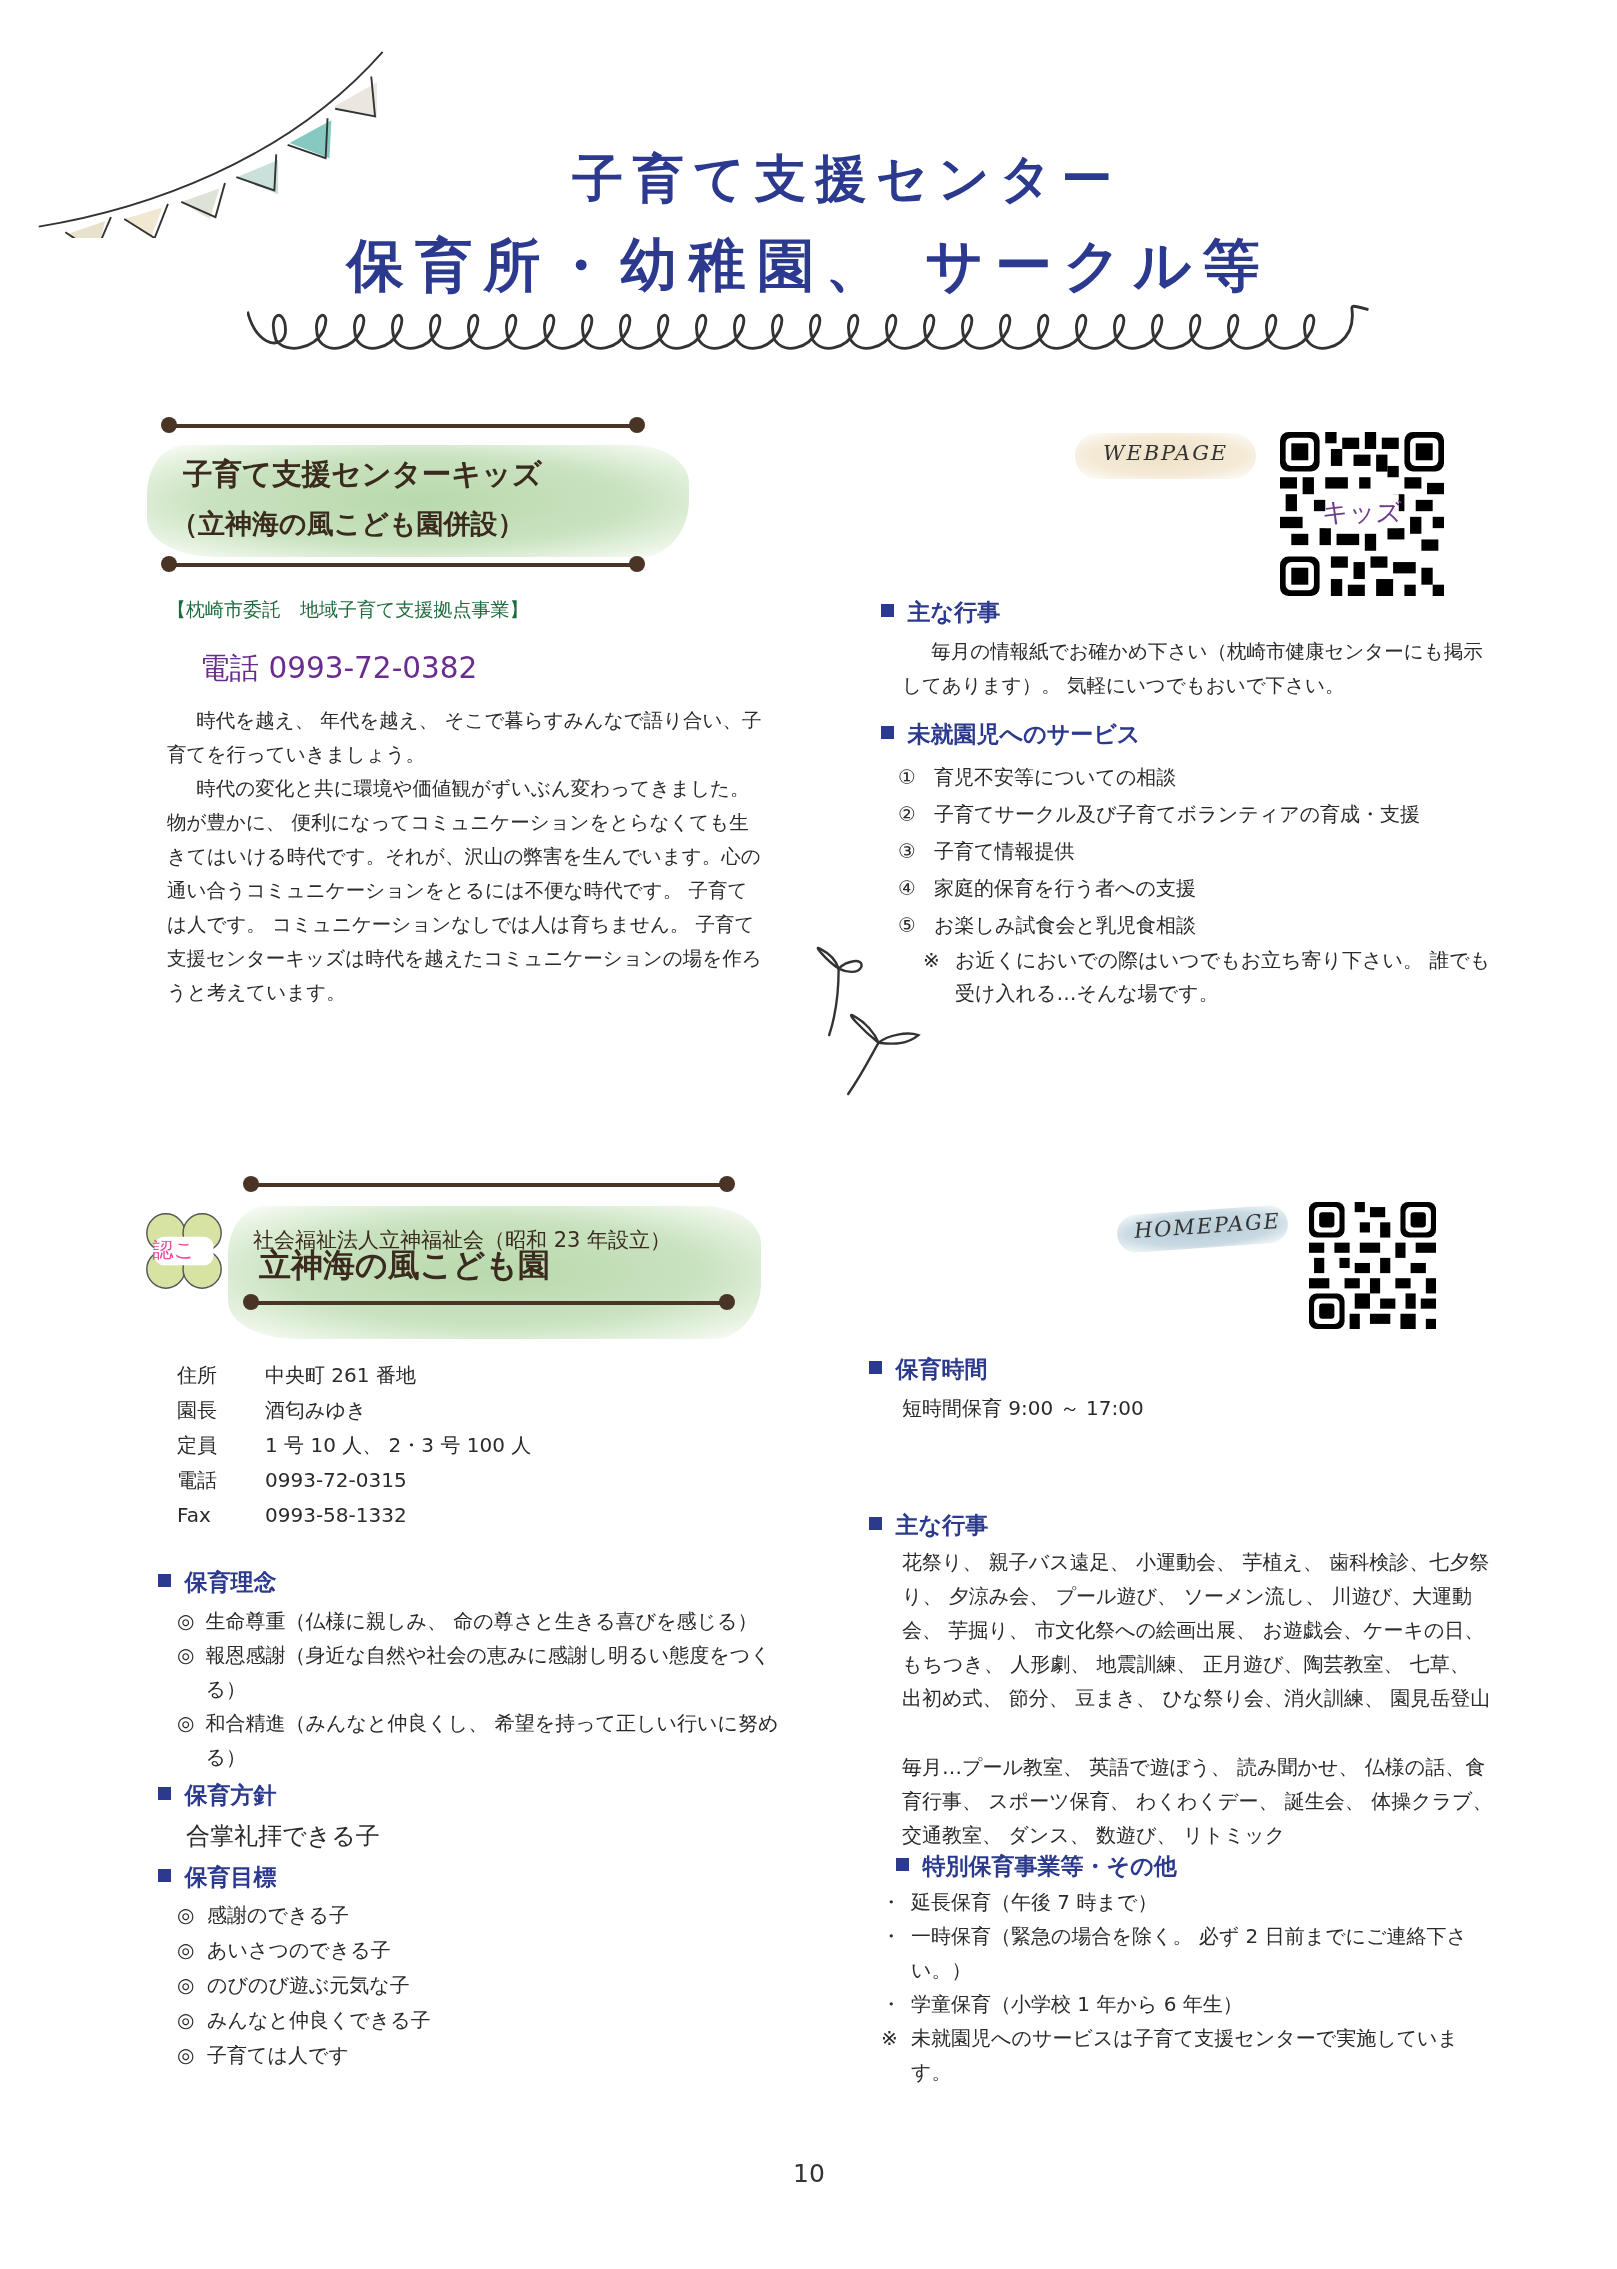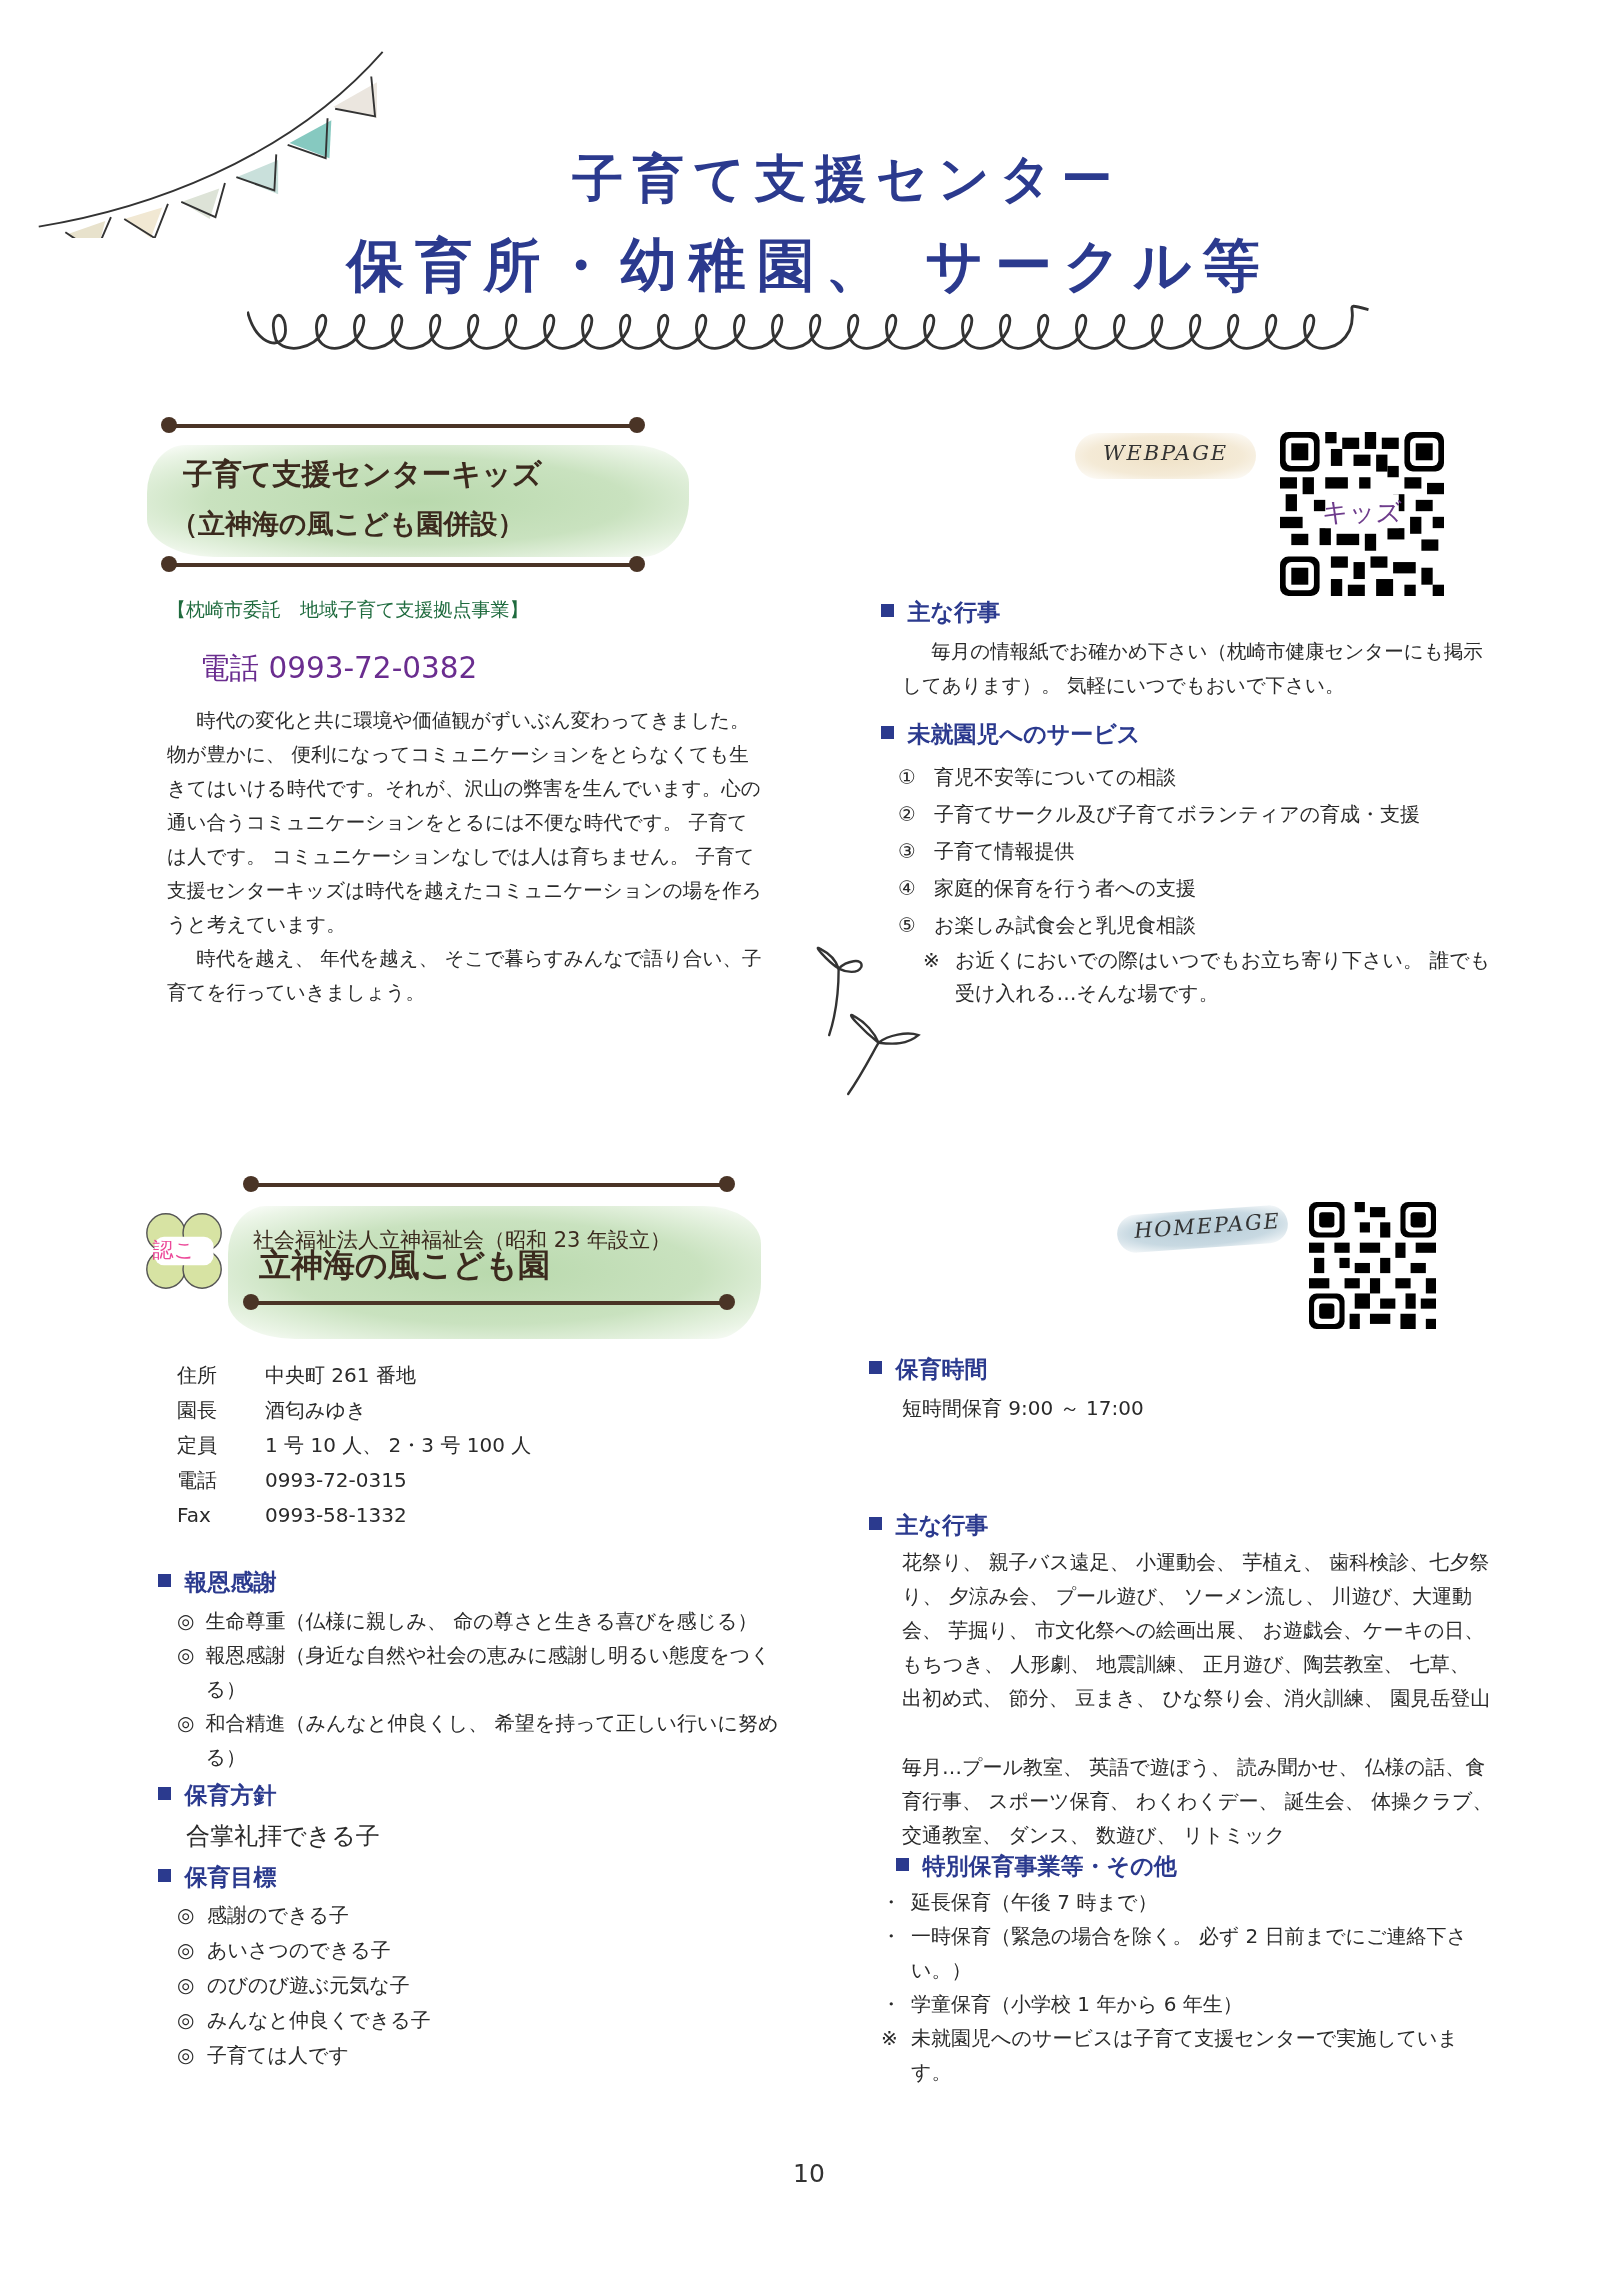--- a/index.html
+++ b/index.html
@@ -75,22 +75,22 @@
 <div class="green-wash" style="left:147px;top:445px;width:542px;height:112px;"></div>
 <div class="rod" style="left:169px;top:424px;width:468px;"></div>
 <div class="rod" style="left:169px;top:563px;width:468px;"></div>
 <div class="banner-title" style="left:183px;top:455px;font-size:29.5px;">子育て支援センターキッズ</div>
 <div class="banner-title" style="left:171px;top:506px;font-size:27px;">（立神海の風こども園併設）</div>
 
 <div class="tag-line" style="left:167px;top:597px;">【枕崎市委託　地域子育て支援拠点事業】</div>
 <div class="phone-big" style="left:200px;top:649px;">電話 0993-72-0382</div>
 
 <div class="body-text" style="left:167px;top:704px;width:599px;">
+  <p>時代を越え、 年代を越え、 そこで暮らすみんなで語り合い、子育てを行っていきましょう。</p>
   <p>時代の変化と共に環境や価値観がずいぶん変わってきました。 物が豊かに、 便利になってコミュニケーションをとらなくても生きてはいける時代です。それが、沢山の弊害を生んでいます。心の通い合うコミュニケーションをとるには不便な時代です。 子育ては人です。 コミュニケーションなしでは人は育ちません。 子育て支援センターキッズは時代を越えたコミュニケーションの場を作ろうと考えています。</p>
-  <p>時代を越え、 年代を越え、 そこで暮らすみんなで語り合い、子育てを行っていきましょう。</p>
 </div>
 
 <div class="abs" style="left:1075px;top:433px;width:181px;height:46px;border-radius:28.5px;background:radial-gradient(ellipse,#efe1c6 0%,#f4ead6 60%,rgba(255,255,255,0) 100%);"></div>
 <div class="wash-label" style="left:1080px;top:441px;width:171px;">WEBPAGE</div>
 <svg class="qr" style="left:1280px;top:432px" width="164" height="164" viewBox="0 0 29 29">
   <rect width="29" height="29" fill="#fff"></rect>
   <g fill="#000">
     <rect x="0" y="0" width="7" height="7" rx="1.5"></rect>
       <rect x="1" y="1" width="5" height="5" fill="#fff" rx="1"></rect>
       <rect x="2" y="2" width="3" height="3"></rect>
@@ -273,21 +273,21 @@
       <span class="k">電話</span>
       <span>0993-72-0315</span>
     </div>
   <div class="row">
       <span class="k">Fax</span>
       <span>0993-58-1332</span>
     </div>
 </div>
 
 <div class="h-blue" style="left:158px;top:1567px;">
-  <span class="sq"></span><span>報恩感謝</span>
+  <span class="sq"></span><span>保育理念</span>
 </div>
 <ul class="list" style="left:177px;top:1604px;width:609px;line-height:34px;">
   <li>
       <span class="mk" style="width:28.5px">◎</span>
       <span class="tx">生命尊重（仏様に親しみ、 命の尊さと生きる喜びを感じる）</span>
     </li>
   <li>
       <span class="mk" style="width:28.5px">◎</span>
       <span class="tx">報恩感謝（身近な自然や社会の恵みに感謝し明るい態度をつくる）</span>
     </li>

